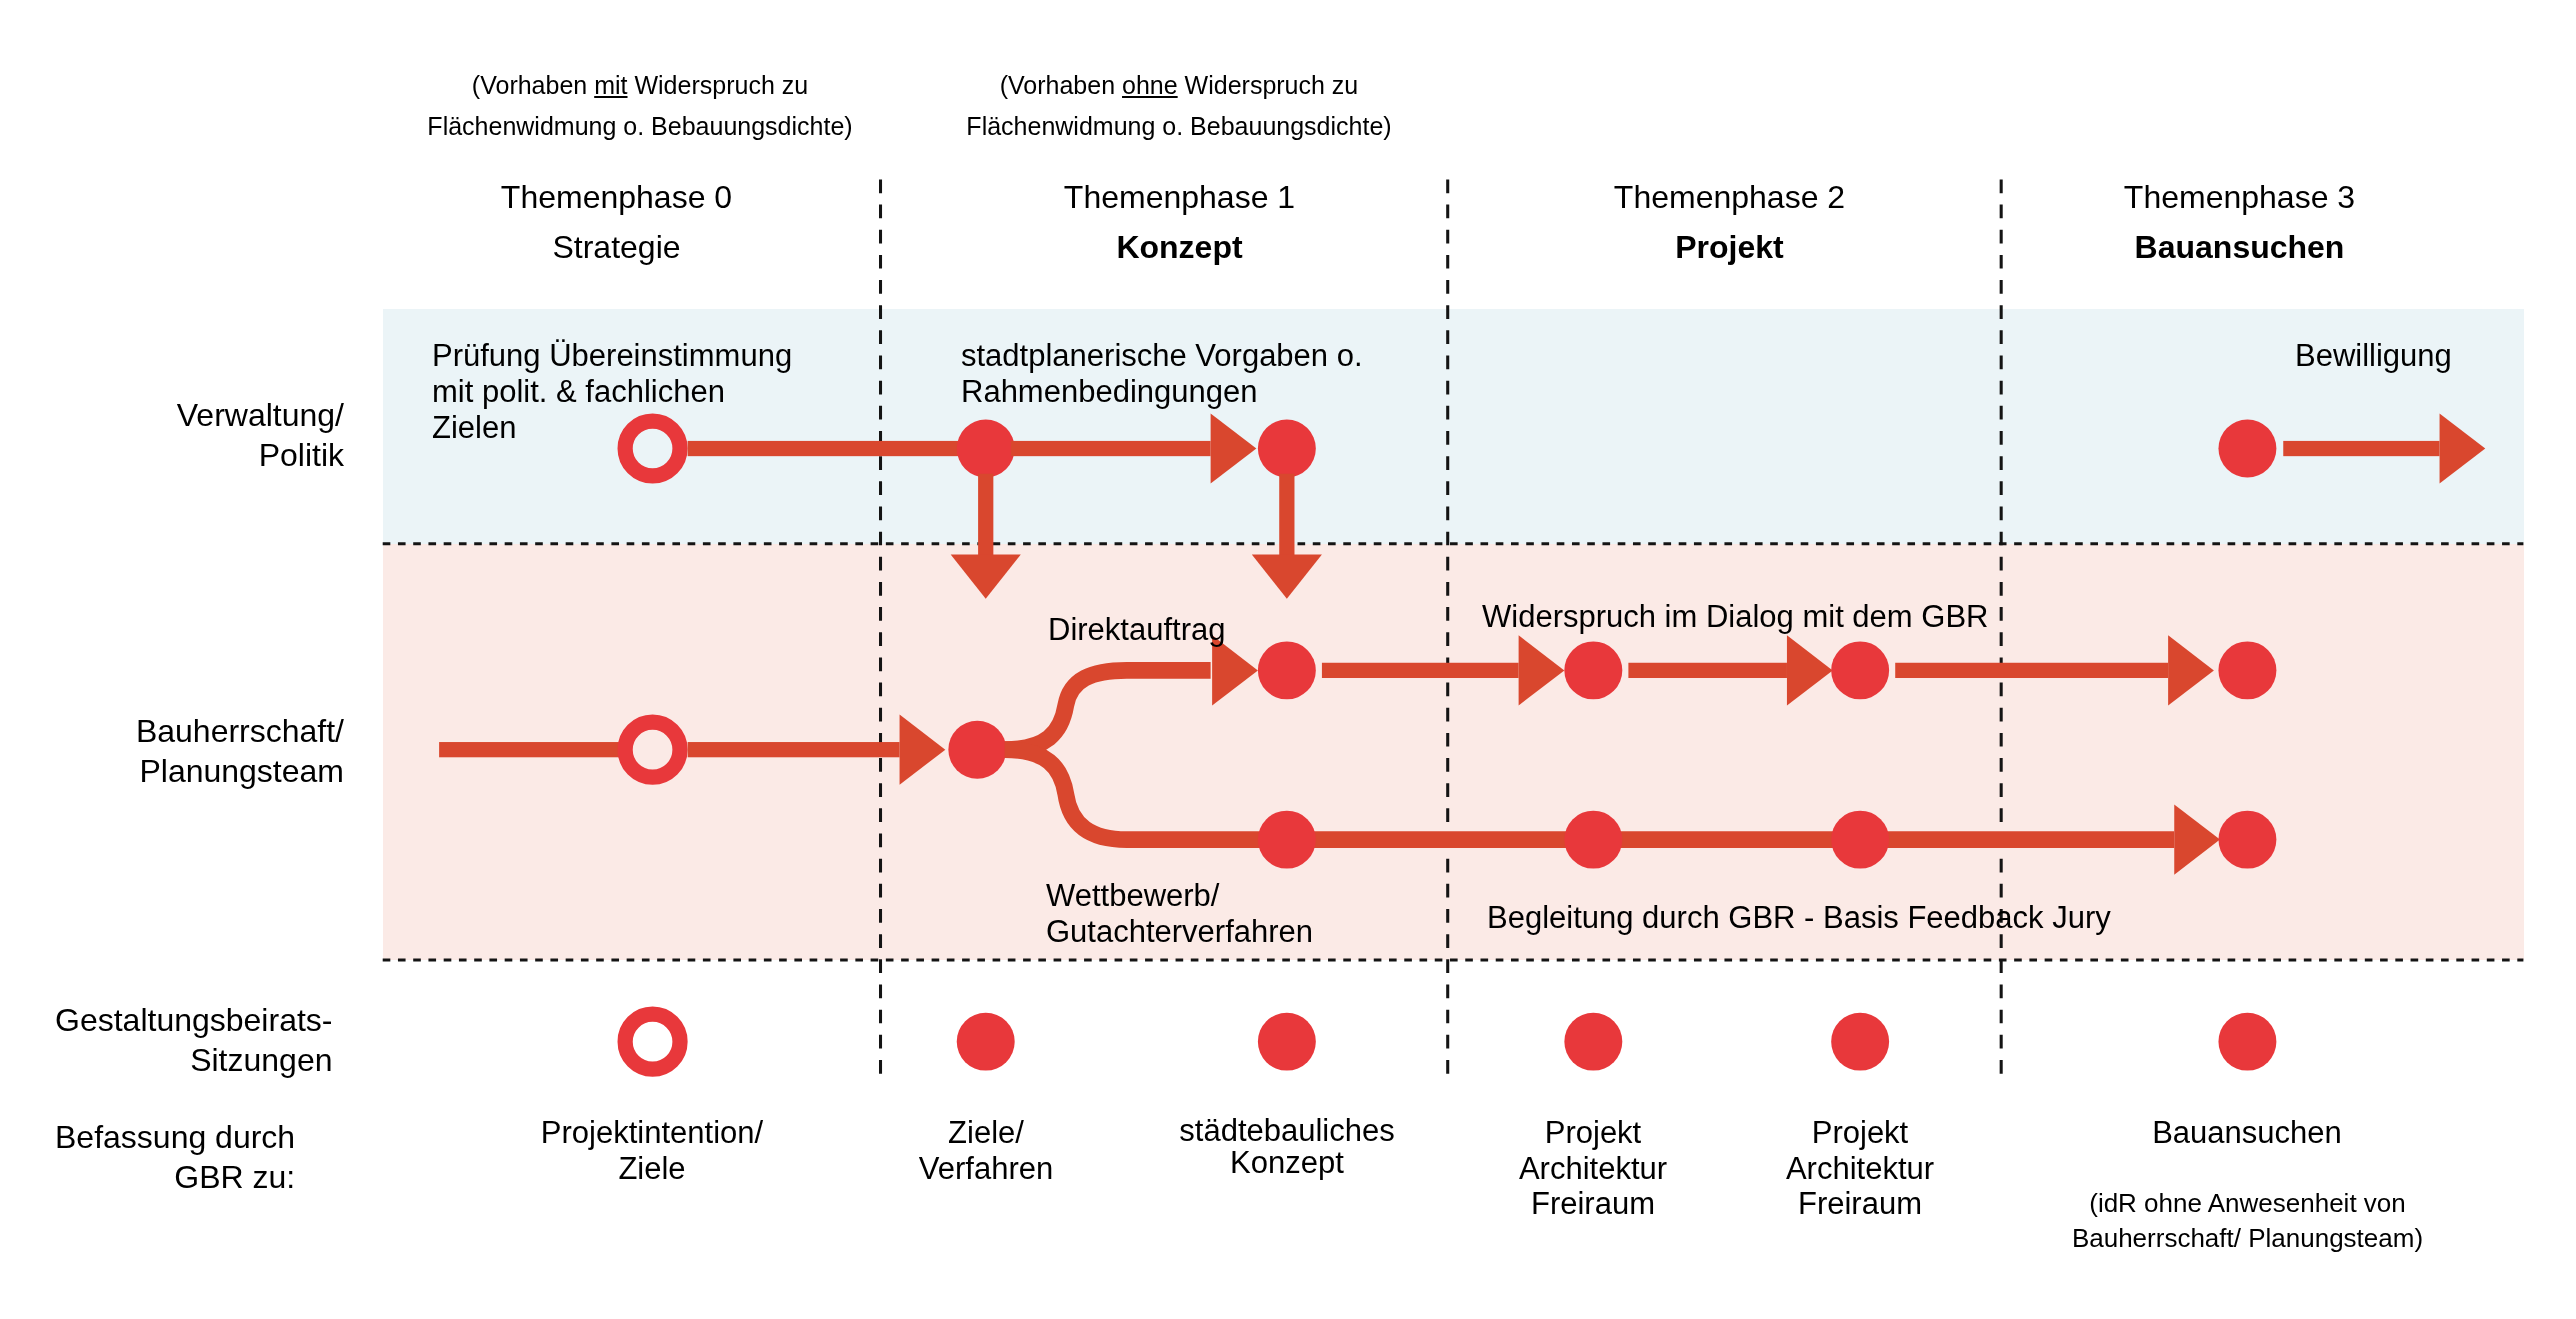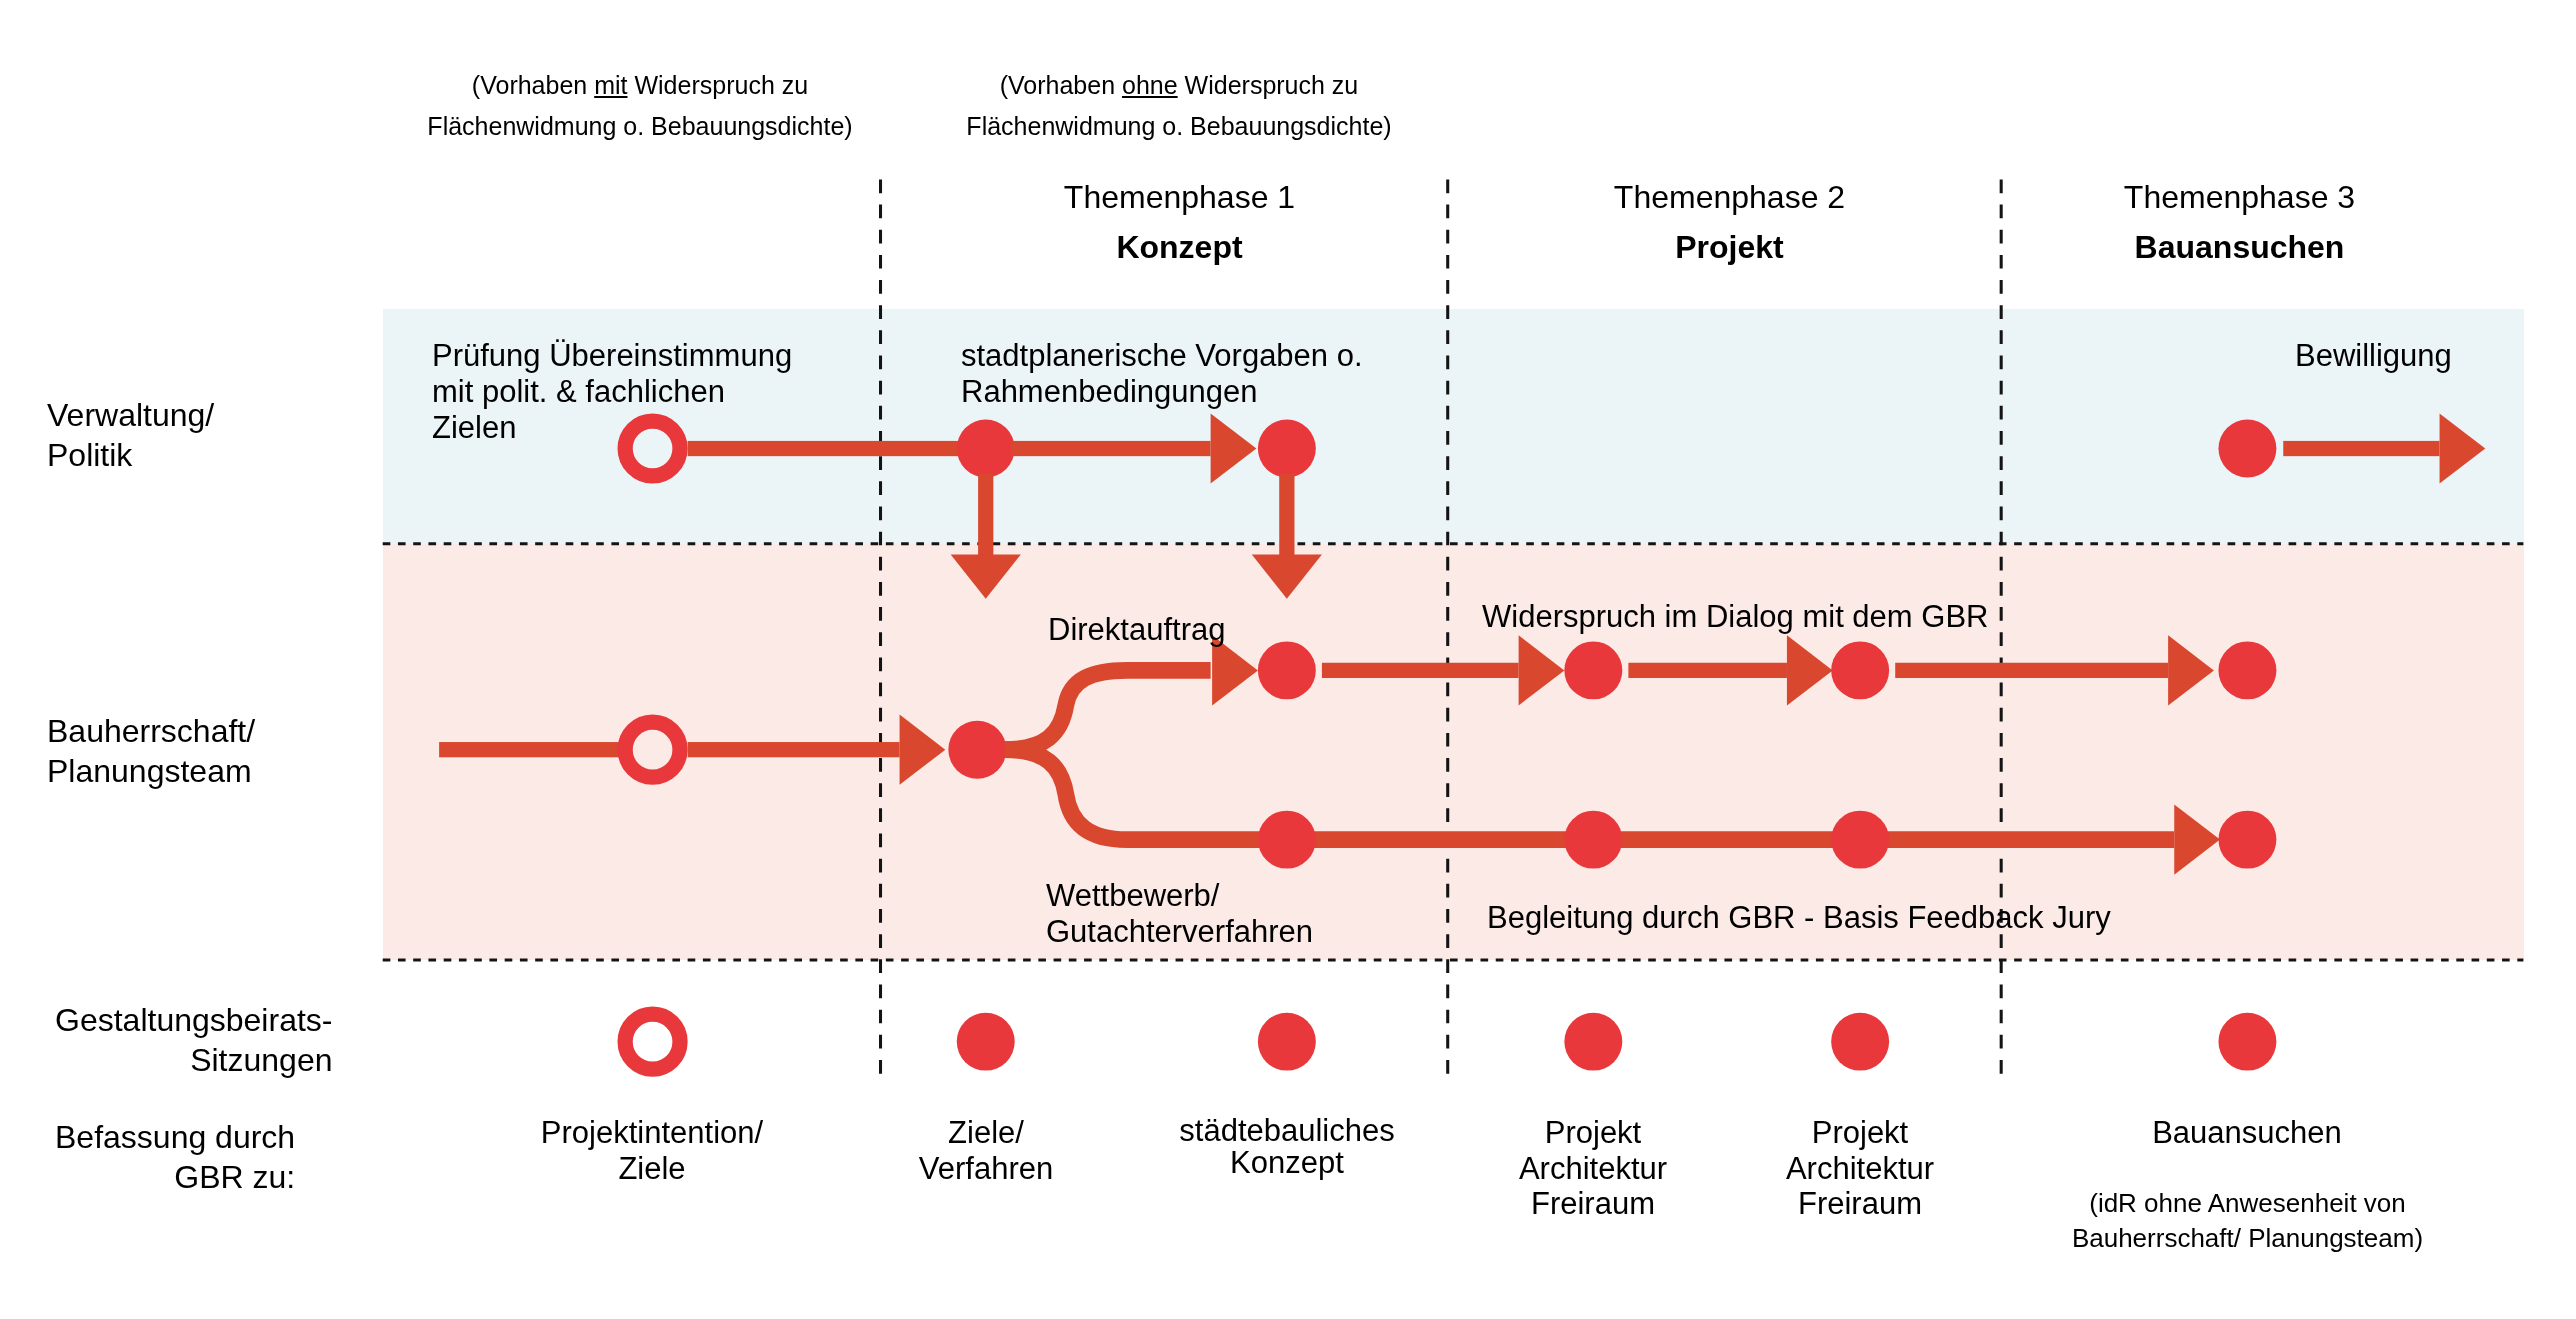--- a/index.html
+++ b/index.html
@@ -27,21 +27,21 @@
   .vdash{stroke:#141414;stroke-width:4;stroke-dasharray:18 15;}
   .hdash{stroke:#141414;stroke-width:4;stroke-dasharray:10 10;}
   .txt{position:absolute;font-size:31px;line-height:1.16;white-space:pre-line;}
   .center{text-align:center;}
   .note{font-size:25px;line-height:1.65;}
   .u{text-decoration:underline;}
   .phase{position:absolute;width:473px;text-align:center;}
   .phase-title{font-size:32px;line-height:1.15;}
   .phase-sub{font-size:32px;line-height:1.15;margin-top:13.7px;}
   .bold{font-weight:bold;}
-  .lane-label{position:absolute;width:297px;text-align:left;font-size:32px;line-height:1.25;white-space:pre-line;}
+  .lane-label{position:absolute;width:297px;text-align:right;font-size:32px;line-height:1.25;white-space:pre-line;}
   .lane-label-left{position:absolute;text-align:right;font-size:32px;line-height:1.25;white-space:pre-line;}
   .topic{position:absolute;width:320px;text-align:center;font-size:31px;line-height:1.15;white-space:pre-line;}
   .lh-tight{line-height:1.02;}
   .small-note{position:absolute;width:473px;text-align:center;font-size:26px;line-height:1.35;white-space:pre-line;}
 </style>
 </head>
 <body>
 
 <div class="stage">
 
@@ -103,20 +103,24 @@
     <circle class="dot" cx="2090" cy="1353" r="38"></circle>
     <circle class="dot" cx="2440" cy="1353" r="38"></circle>
     <circle class="dot" cx="2948" cy="1353" r="38"></circle>
   </svg>
 
   <div class="txt note center" style="left:396px;top:55px;width:488px;"><span>(Vorhaben </span><span class="u">mit</span><span> Widerspruch zu
 Flächenwidmung o. Bebauungsdichte)</span></div>
   <div class="txt note center" style="left:935px;top:55px;width:488px;"><span>(Vorhaben </span><span class="u">ohne</span><span> Widerspruch zu
 Flächenwidmung o. Bebauungsdichte)</span></div>
 
+  <div class="phase" style="left:380px;top:169px;">
+    <div class="phase-title">Themenphase 0</div>
+    <div class="phase-sub">Strategie</div>
+  </div>
   <div class="phase" style="left:943px;top:169px;">
     <div class="phase-title">Themenphase 1</div>
     <div class="phase-sub bold">Konzept</div>
   </div>
   <div class="phase" style="left:1493px;top:169px;">
     <div class="phase-title">Themenphase 2</div>
     <div class="phase-sub bold">Projekt</div>
   </div>
   <div class="phase" style="left:2003px;top:169px;">
     <div class="phase-title">Themenphase 3</div>

